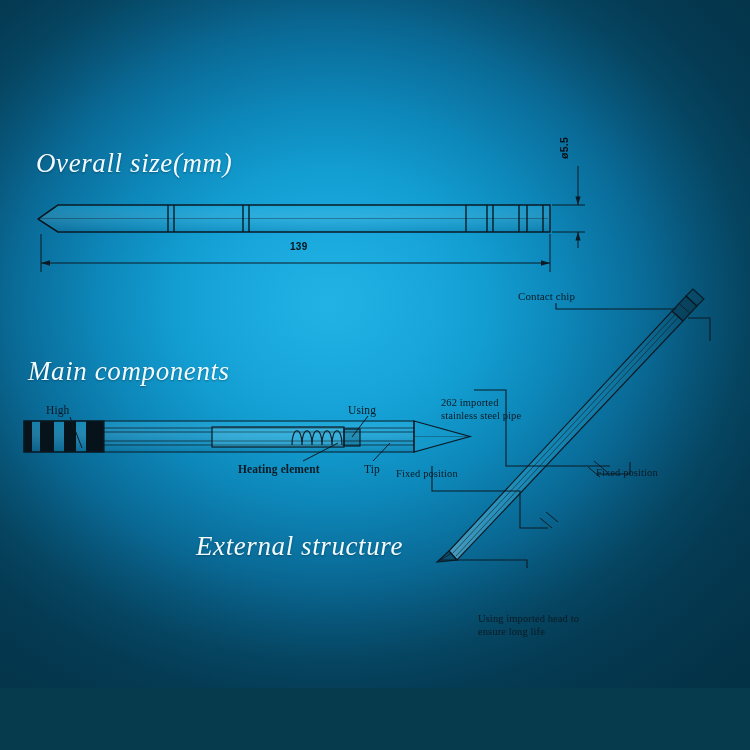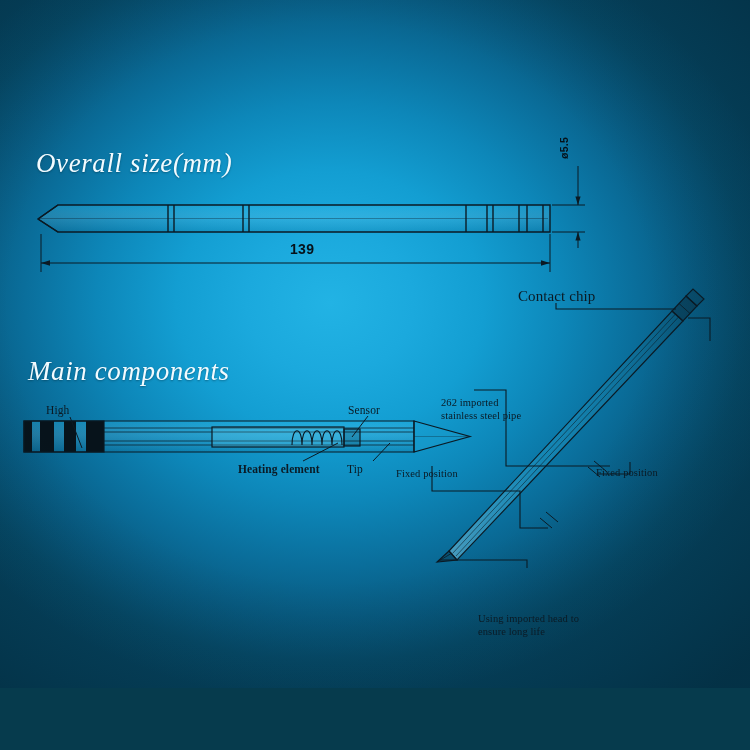--- a/index.html
+++ b/index.html
@@ -52,48 +52,48 @@
     text-shadow: 0 1px 2px rgba(3,45,62,0.45);
   }
   #title-overall { left: 36px;  top: 148px; }
   #title-main    { left: 28px;  top: 356px; }
   #title-ext     { left: 196px; top: 531px; }
 
   .callout {
     position: absolute;
     color: #0b1a24;
     font-family: "Liberation Serif", serif;
-    font-size: 15px;
+    font-size: 11px;
     line-height: 12.5px;
     white-space: pre-line;
     letter-spacing: 0.1px;
   }
   .callout.small { font-size: 10.5px; }
 
   .dim-label {
     position: absolute;
     color: #06121a;
     font-family: "Liberation Sans", sans-serif;
     font-weight: bold;
-    font-size: 14px;
+    font-size: 10px;
     letter-spacing: 0.3px;
   }
   #dim-139 { left: 290px; top: 241px; }
   #dim-dia {
     left: 558px;
     top: 159px;
     transform: rotate(-90deg);
     transform-origin: left top;
     font-size: 10.5px;
   }
 
   .label-plug { left: 46px;  top: 404px; font-size: 11.5px; }
   .label-sensor { left: 348px; top: 404px; font-size: 11.5px; }
   .label-heating { left: 238px; top: 463px; font-size: 11.5px; font-weight: bold; }
-  .label-tip { left: 347px; top: 463px; font-size: 11.5px; }
+  .label-tip { left: 364px; top: 463px; font-size: 11.5px; }
 
   .label-contact { left: 518px; top: 290px; }
   .label-nylon   { left: 655px; top: 347px; }
   .label-306     { left: 441px; top: 397px; }
   .label-fixed-l { left: 396px; top: 468px; }
   .label-fixed-r { left: 596px; top: 467px; }
   .label-head    { left: 478px; top: 573px; margin-top: 40px; }
 </style>
 </head>
 <body>
@@ -245,28 +245,29 @@
       </g>
     </g>
   </svg>
 
   <div id="vignette"></div>
 
   <div class="section-title" id="title-overall">Overall size(mm)</div>
 
   <div class="section-title" id="title-main">Main components</div>
 
+  <div class="section-title" id="title-ext">External structure</div>
 
   <div class="dim-label" id="dim-139">139</div>
 
   <div class="dim-label" id="dim-dia">ø5.5</div>
 
   <div class="callout label-plug">High</div>
 
-  <div class="callout label-sensor">Sensor</div>
+  <div class="callout label-sensor">Using</div>
 
   <div class="callout label-heating">Heating element</div>
 
   <div class="callout label-tip">Tip</div>
 
   <div class="callout label-contact">Contact chip</div>
 
 
   <div class="callout small label-306">262 imported
 stainless steel pipe</div>

